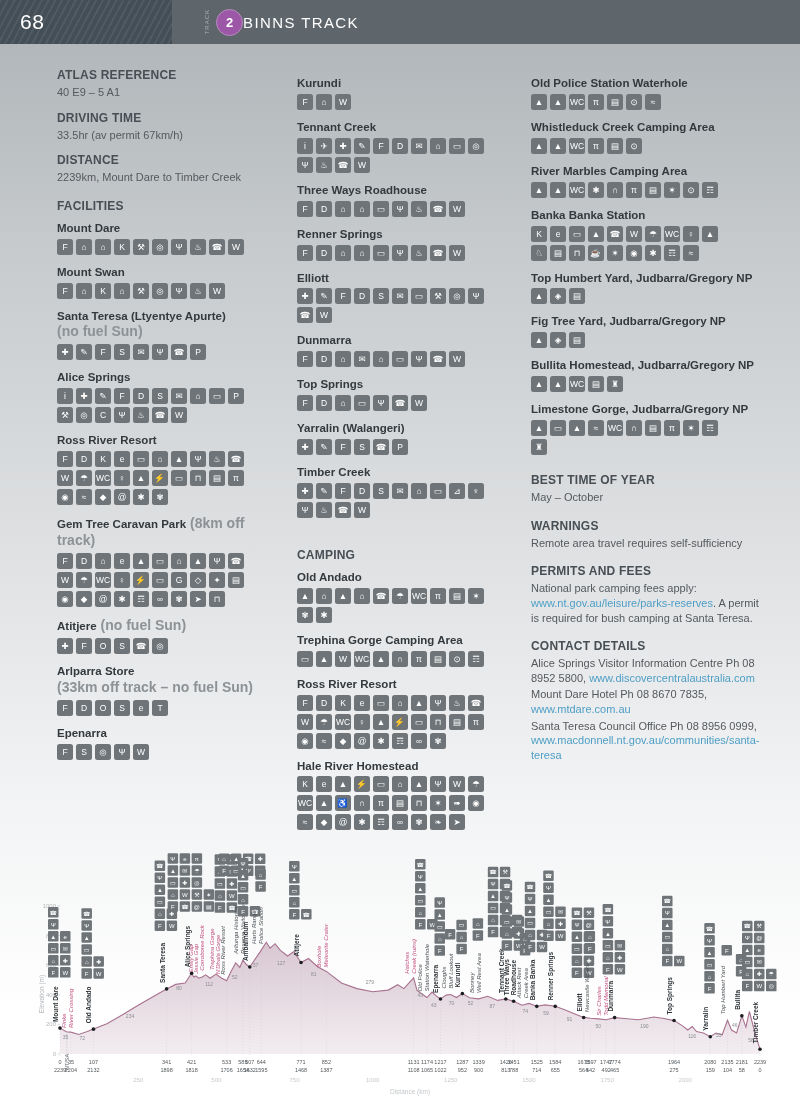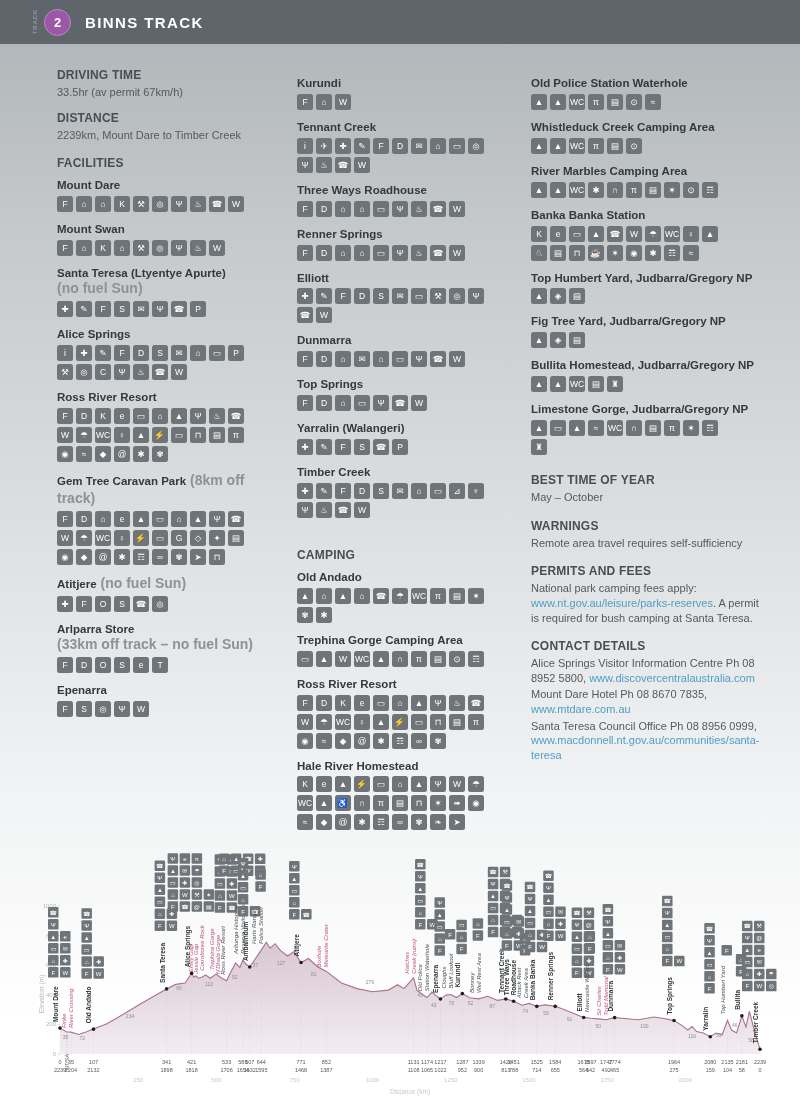--- a/index.html
+++ b/index.html
@@ -11,21 +11,21 @@
   
   .header{display:flex;height:44px;width:800px}
   .header-left{width:172px;background:#47515a;position:relative;display:flex;align-items:center;
     background-image:repeating-linear-gradient(118deg,rgba(255,255,255,.05) 0 2px,rgba(0,0,0,.04) 2px 6px)}
   .pagenum{color:#fff;font-size:21px;margin-left:20px;letter-spacing:.5px}
   .header-bar{flex:1;background:#5e666c;display:flex;align-items:center}
   .track-vert{transform:rotate(180deg);writing-mode:vertical-rl;font-size:6px;color:#a9afb4;
     letter-spacing:1px;margin-left:32px;margin-right:6px}
   .badge{width:25px;height:25px;border-radius:50%;background:#9c57a6;border:1px solid #b98cc0;
     color:#fff;font-weight:bold;display:flex;align-items:center;justify-content:center;font-size:13px}
-  .title{color:#fff;font-weight:bold;font-size:15px;letter-spacing:1.4px;margin-left:14px}
+  .title{color:#fff;font-weight:normal;font-size:15px;letter-spacing:1.4px;}
   
   .cols{display:flex;padding:24px 26px 0 57px;gap:22px}
   .col1{width:218px}.col2{width:212px}.col3{width:237px}
   h3.sec{font-size:12px;color:#474e54;margin:14px 0 3px;letter-spacing:.2px;font-weight:bold}
   h3.sec:first-child{margin-top:0}
   p.body{font-size:11px;color:#55595d;margin:0 0 2px;line-height:1.33}
   .info{margin-bottom:11px}
   .loc{margin:8px 0 10px}
   .loc-name{font-size:11.5px;color:#33393d;font-weight:bold;line-height:1.25}
   .note{font-weight:bold;color:#8d9296;font-size:14px}
@@ -35,29 +35,36 @@
     display:flex;align-items:center;justify-content:center;flex:0 0 auto}
   a.lnk{color:#4e9ec6;text-decoration:none}
   
   .chart{position:relative;width:780px;margin:4px auto 0}
   svg text{font-family:"Liberation Sans",sans-serif}
 </style>
 </head>
 <body>
 
 <header class="header">
+  <div class="header-left">
+    <span class="pagenum">68</span>
+  </div>
   <div class="header-bar">
     <span class="track-vert">TRACK</span>
     <span class="badge">2</span>
     <span class="title">BINNS TRACK</span>
   </div>
 </header>
 
 <main class="cols">
   <div class="col1">
+    <div class="info">
+      <h3 class="sec">ATLAS REFERENCE</h3>
+      <p class="body">40 E9 – 5 A1</p>
+    </div>
     <div class="info">
       <h3 class="sec">DRIVING TIME</h3>
       <p class="body">33.5hr (av permit 67km/h)</p>
     </div>
     <div class="info">
       <h3 class="sec">DISTANCE</h3>
       <p class="body">2239km, Mount Dare to Timber Creek</p>
     </div>
     <div class="info">
     </div>

